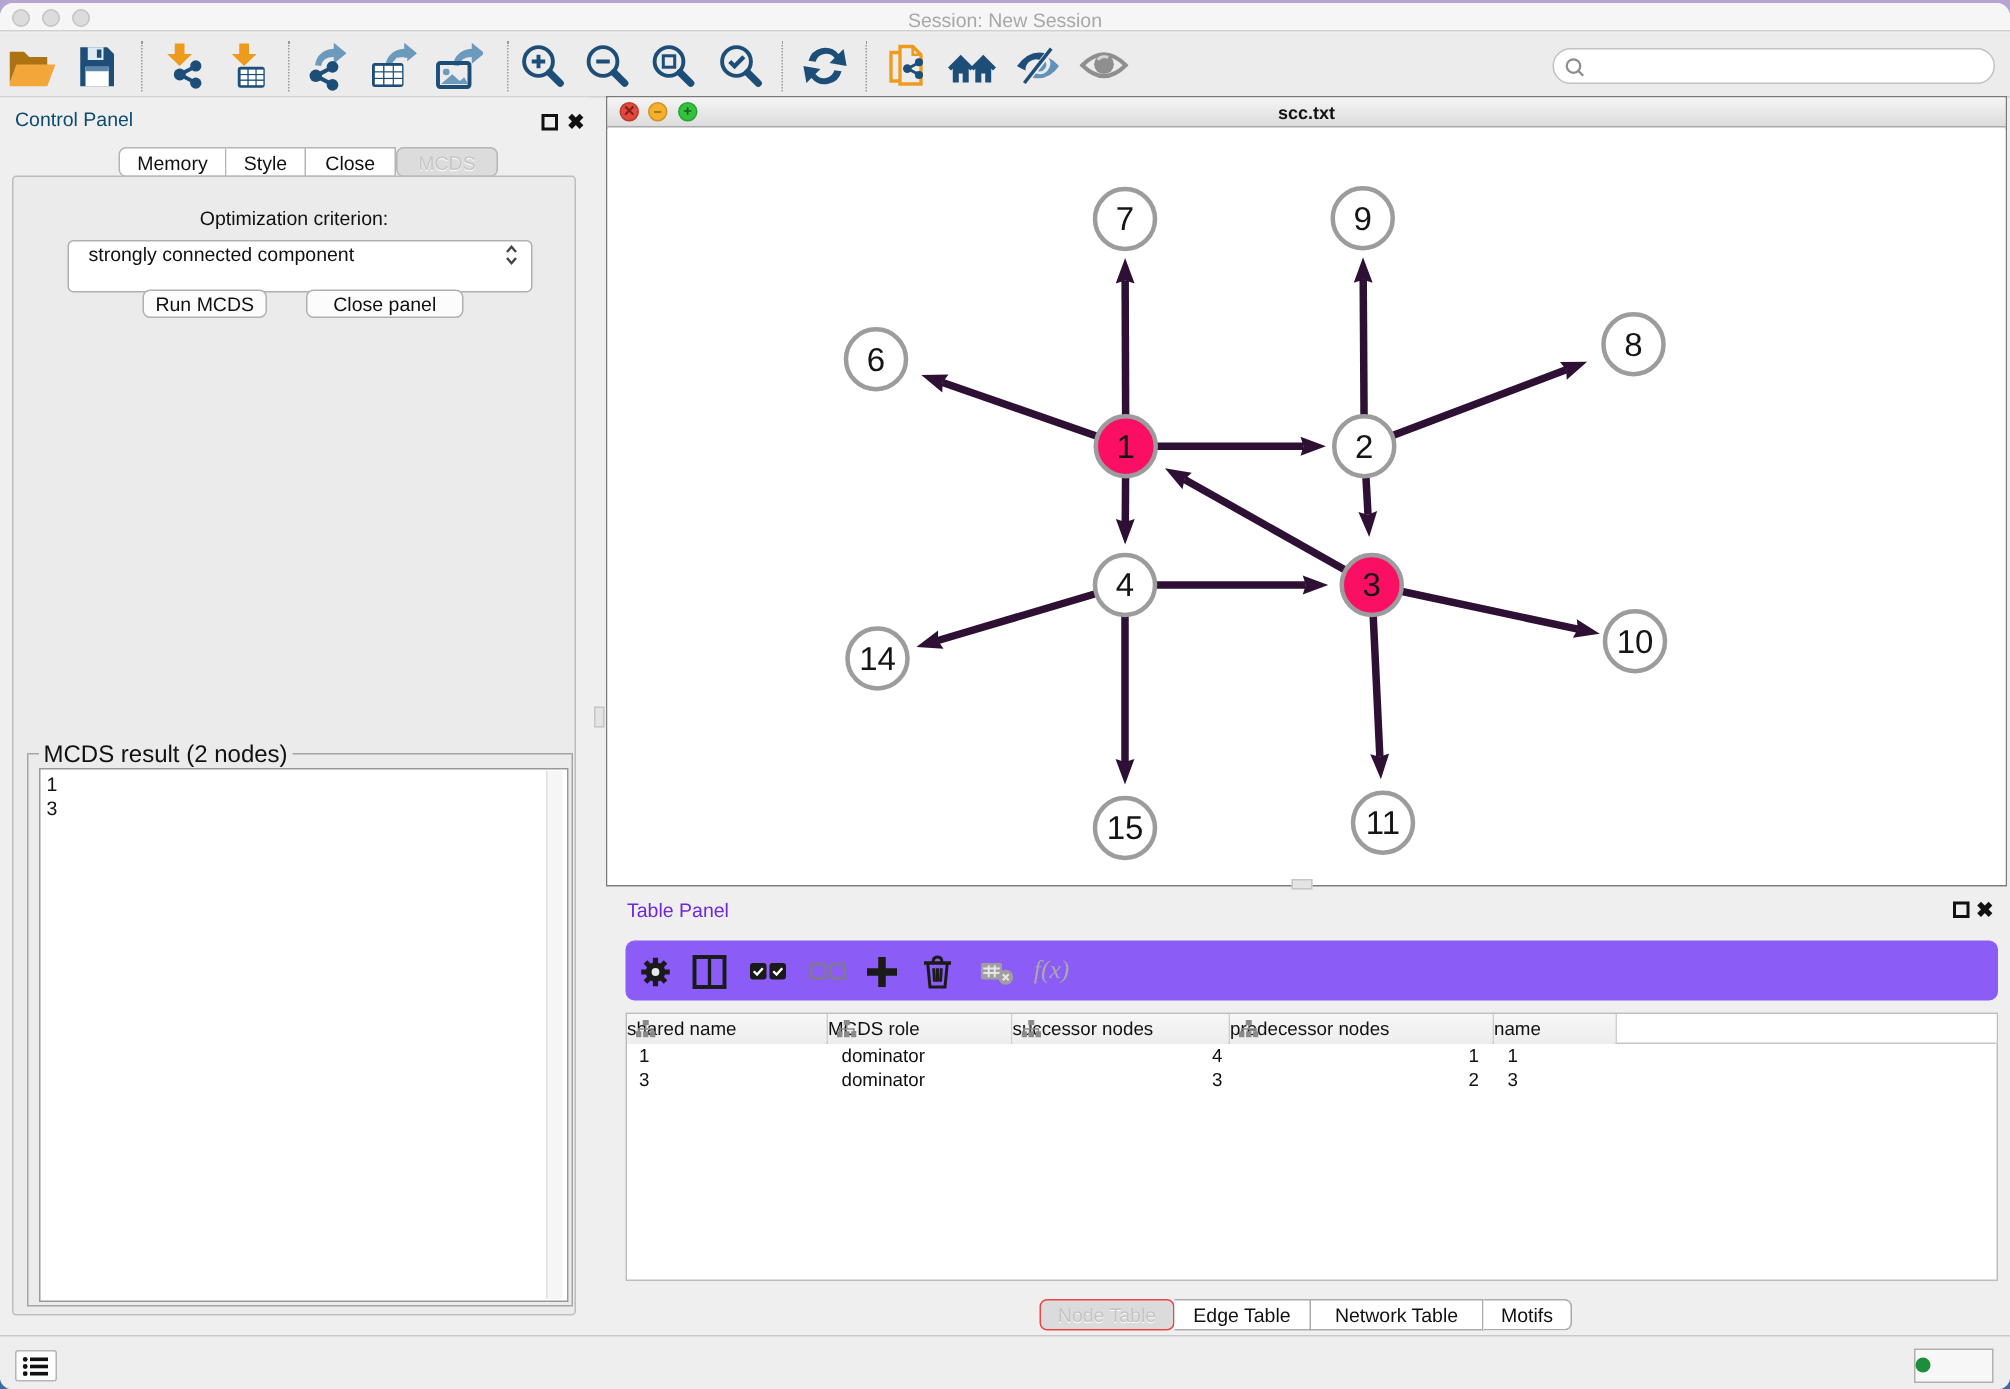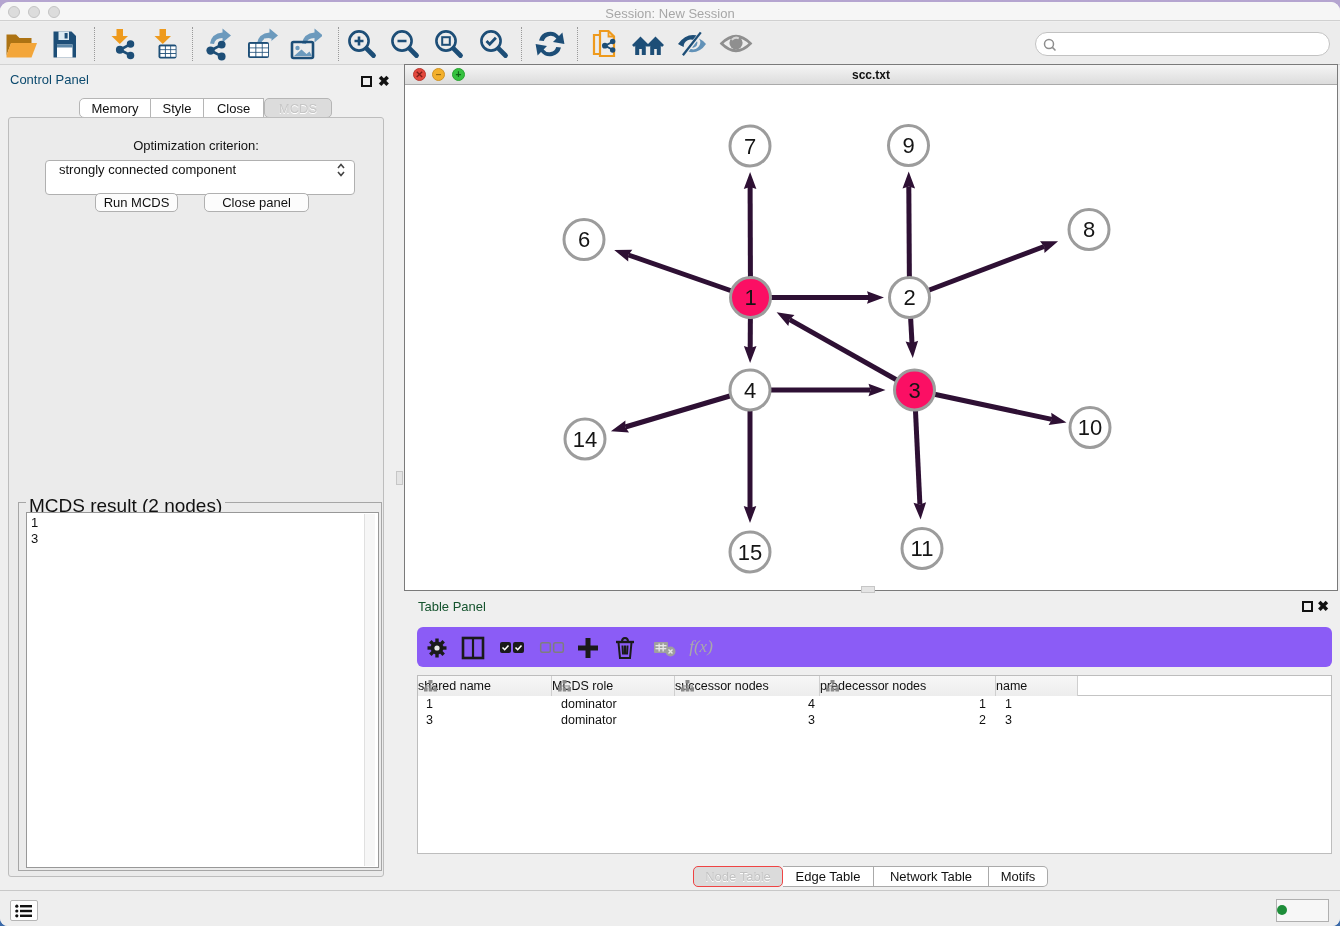--- a/index.html
+++ b/index.html
@@ -14,34 +14,34 @@
 #cpanel{position:absolute;left:0;top:63px;width:392px;bottom:36px;background:#efefef}
 #cptitle{position:absolute;left:10px;top:7px;font-size:13px;color:#0c4a6e}
 .fico{position:absolute;width:11px;height:11px;border:2px solid #111}
 .xico{position:absolute;font-size:14px;font-weight:bold;color:#111;line-height:11px}
 .tab{position:absolute;top:33px;height:20px;background:#fff;border:1px solid #b5b5b5;border-left:none;font-size:13px;color:#111;text-align:center;line-height:19px}
 #cpcontent{position:absolute;left:8px;top:52px;right:8px;bottom:13px;border:1px solid #bdbdbd;border-radius:3px;background:#ebebeb}
 #optlabel{position:absolute;left:0;right:0;top:20px;text-align:center;font-size:13px;color:#111}
 #dropdown{position:absolute;left:36px;top:42px;width:310px;height:35px;background:#fff;border:1px solid #b0b0b0;border-radius:4px;font-size:13px;line-height:17px;padding-left:13px;color:#111}
 .btn{position:absolute;top:75px;height:19px;background:#fcfcfc;border:1px solid #b0b0b0;border-radius:5px;font-size:13px;color:#111;text-align:center;line-height:17px}
 #mcdsframe{position:absolute;left:9px;top:384px;right:1px;bottom:5px;border:1px solid #a6a6a6}
-#mcdslabel{position:absolute;left:7px;top:-8px;background:#ebebeb;padding:0 3px;font-size:19px;color:#111}
+#mcdslabel{position:absolute;left:7px;top:-8px;background:#ebebeb;padding:0 3px;font-size:16px;color:#111}
 #mcdstext{position:absolute;left:7px;top:9px;right:2px;bottom:2px;background:#fff;border:1px solid #989898;font-size:13px;color:#111;line-height:16px;padding:2px 0 0 4px}
 #mcdsscroll{position:absolute;right:3px;top:1px;bottom:1px;width:11px;background:#f6f6f6;border-left:1px solid #e0e0e0}
 #statusbar{position:absolute;left:0;bottom:0;right:0;height:36px;background:#eeeeee;border-top:1px solid #c8c8c8}
 #listbtn{position:absolute;left:10px;top:9px;width:28px;height:21px;background:#fdfdfd;border:1px solid #b5b5b5;border-radius:2px}
 #membtn{position:absolute;right:11px;top:8px;width:53px;height:23px;background:#f7f7f7;border:1px solid #b0b0b0;font-size:12px;color:#111;line-height:21px;}
 #memdot{display:inline-block;width:10px;height:10px;border-radius:50%;background:#1e8e3a;margin-right:5px;vertical-align:-1px}
 #netwin{position:absolute;left:404px;top:62px;right:2px;height:527px;border:1px solid #7a7a7a;background:#fff}
 #nettitle{position:absolute;left:0;top:0;right:0;height:20px;background:linear-gradient(180deg,#f5f5f5,#dcdcdc);border-bottom:1px solid #aaa}
 .mac{position:absolute;top:3px;width:13px;height:13px;border-radius:50%;font-size:10px;font-weight:bold;text-align:center;line-height:12px}
 #netname{position:absolute;left:0;right:0;top:3px;text-align:center;font-size:12px;font-weight:bold;color:#111}
 #canvas{position:absolute;left:0;top:21px;right:0;height:504px;background:#fff;overflow:hidden}
 #tpanel{position:absolute;left:392px;top:590px;right:0;bottom:36px;background:#efefef}
-#tptitle{position:absolute;left:26px;top:7px;font-size:13px;color:#14532d}
+#tptitle{position:absolute;left:26px;top:7px;font-size:13px;color:#6d28d9}
 #tptoolbar{position:absolute;left:25px;top:35px;right:8px;height:40px;background:#8b5cf6;border-radius:6px}
 #ttable{position:absolute;left:25px;top:83px;right:8px;height:179px;background:#fff;border:1px solid #bdbdbd}
 #thead{position:absolute;left:0;top:0;right:0;height:20px;background:#fff;border-bottom:1px solid #c4c4c4}
 .hcol{position:absolute;top:0;height:20px;background:linear-gradient(180deg,#f7f7f7,#ededed);border-right:1px solid #cfcfcf;font-size:12.5px;color:#111;text-align:left;line-height:20px}
 .hico{position:absolute;left:6px;top:4px}
 .trow{position:absolute;left:0;right:0;height:16px;font-size:12.5px;color:#111}
 .tc{position:absolute;top:0;height:16px;line-height:16px}
 .btab{position:absolute;height:21px;background:#fff;border:1px solid #aaa;border-left:none;font-size:13px;color:#111;text-align:center;line-height:19px}
 svg{display:block}
 </style></head><body>

